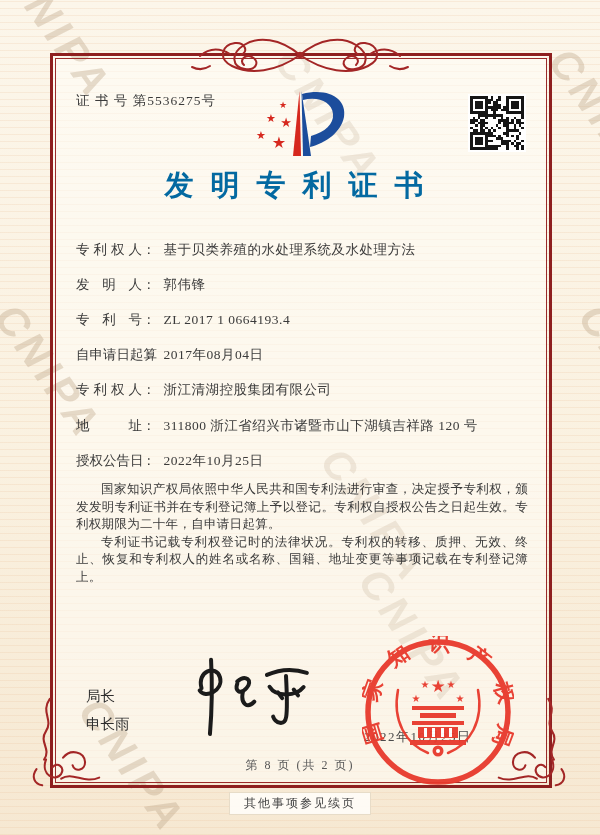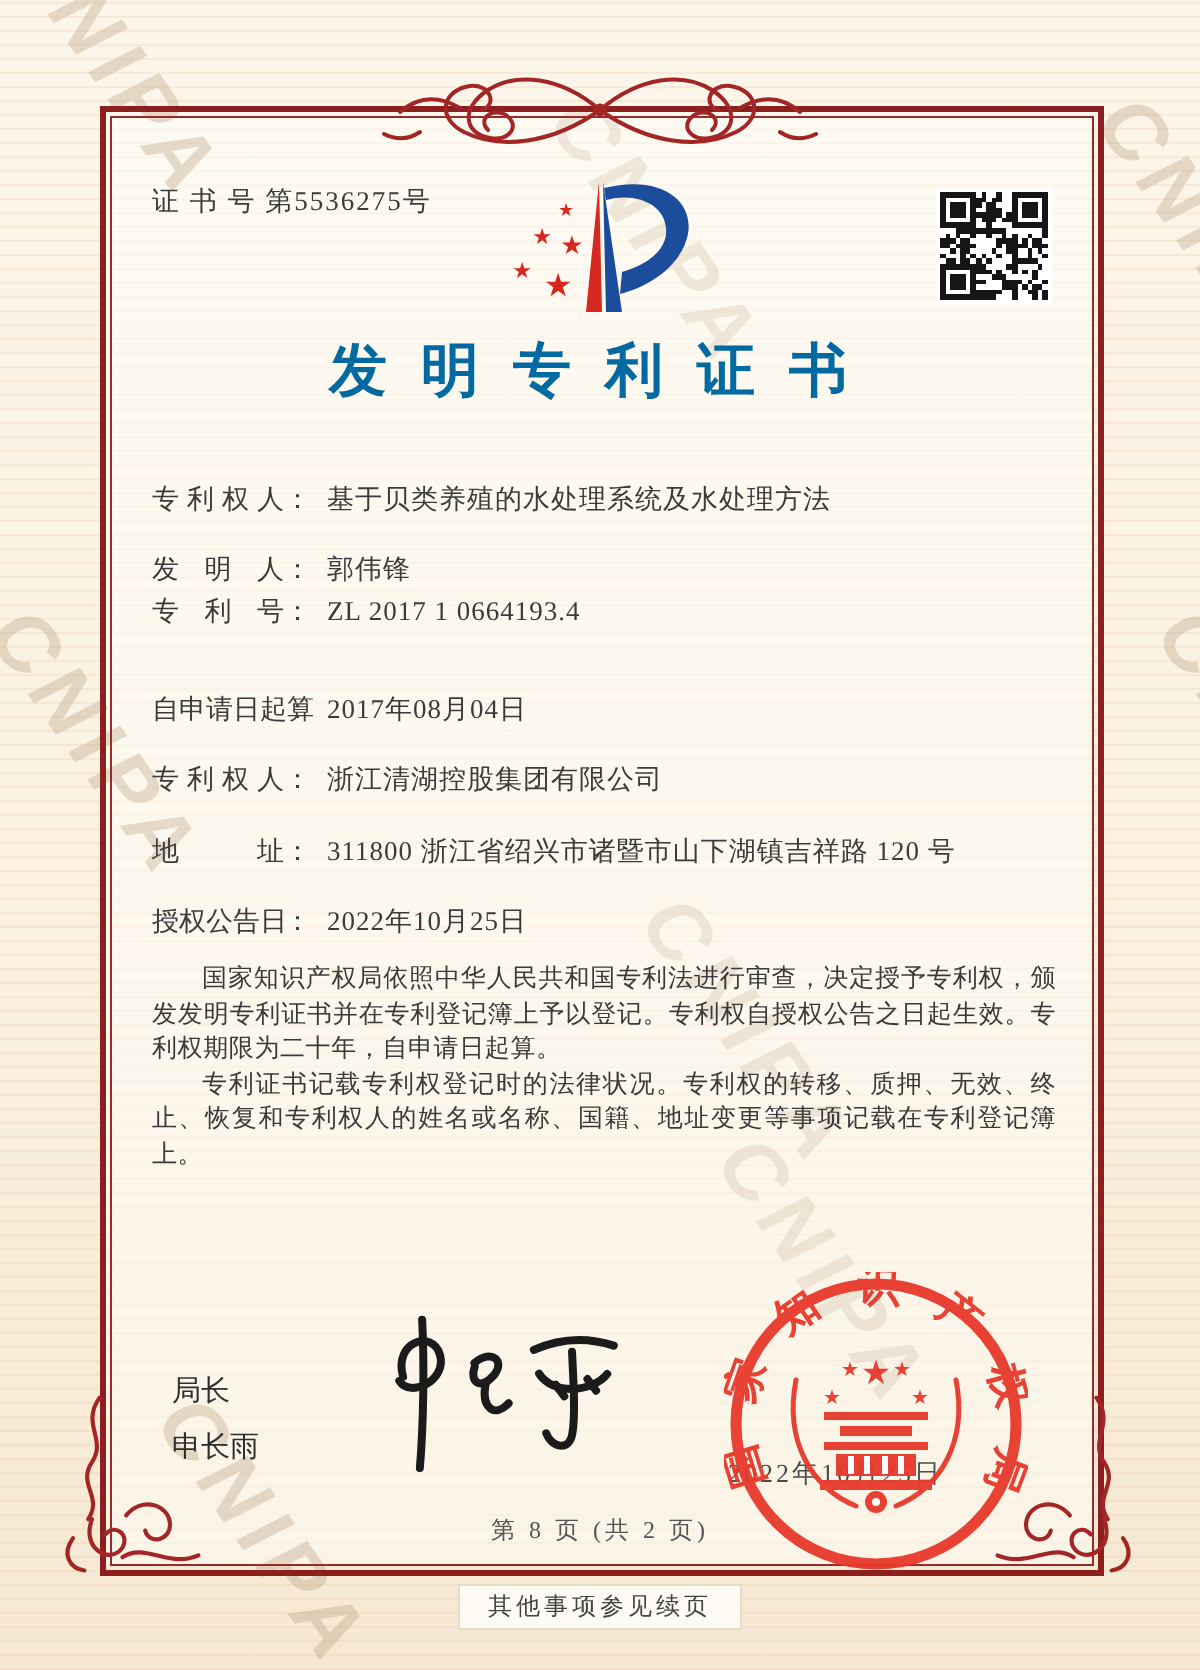--- a/index.html
+++ b/index.html
@@ -366,21 +366,21 @@
       </div>
 
     <div class="title">发明专利证书</div>
 
     <div class="row" style="top:240px">
       <span class="lbl">专利权人</span><span class="colon">：</span><span class="val">基于贝类养殖的水处理系统及水处理方法</span>
     </div>
     <div class="row" style="top:275px">
       <span class="lbl">发明人</span><span class="colon">：</span><span class="val">郭伟锋</span>
     </div>
-    <div class="row" style="top:296px">
+    <div class="row" style="top:310px">
       <span class="lbl">专利号</span><span class="colon">：</span><span class="val">ZL 2017 1 0664193.4</span>
     </div>
     <div class="row" style="top:345px">
       <span class="lbl">自申请日起算</span><span class="colon">：</span><span class="val">2017年08月04日</span>
     </div>
     <div class="row" style="top:380px">
       <span class="lbl">专利权人</span><span class="colon">：</span><span class="val">浙江清湖控股集团有限公司</span>
     </div>
     <div class="row" style="top:416px">
       <span class="lbl">地址</span><span class="colon">：</span><span class="val">311800 浙江省绍兴市诸暨市山下湖镇吉祥路 120 号</span>

